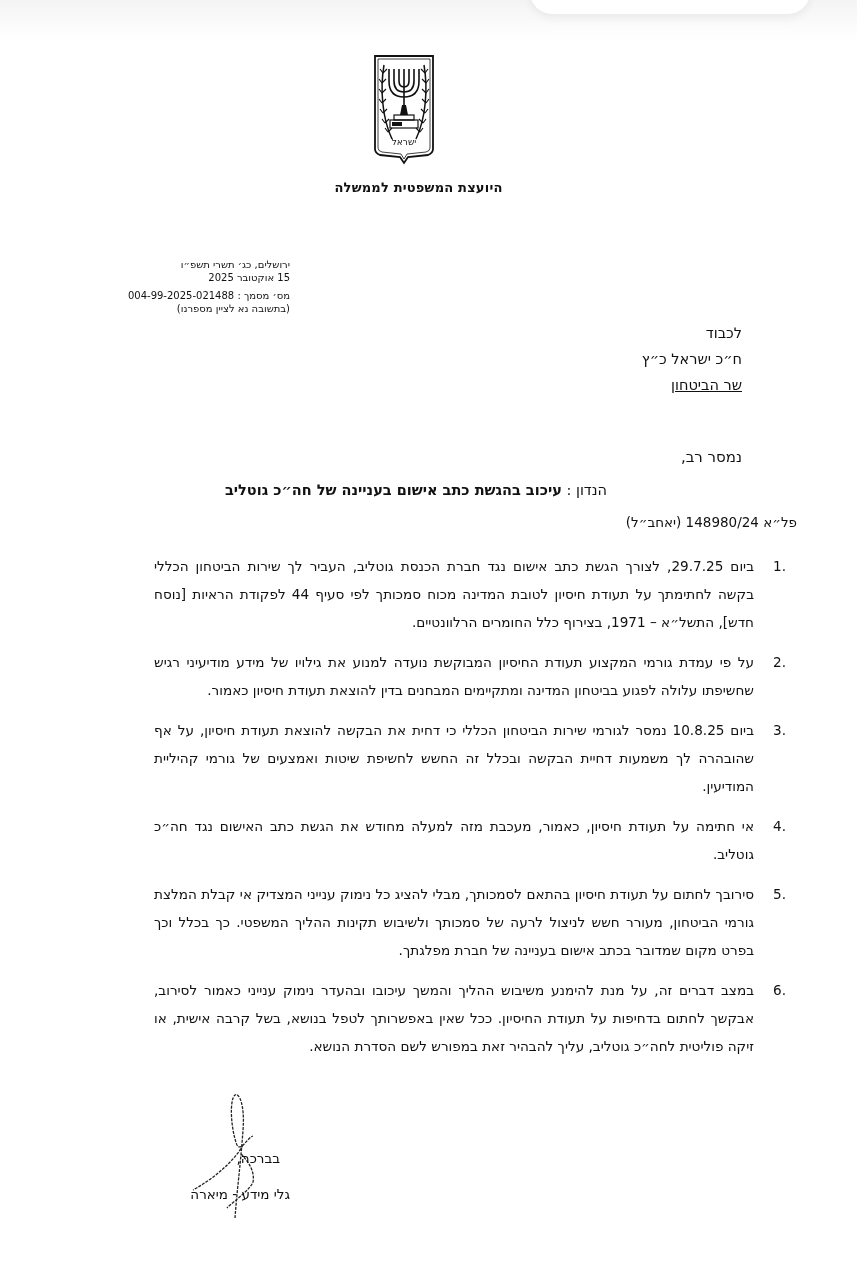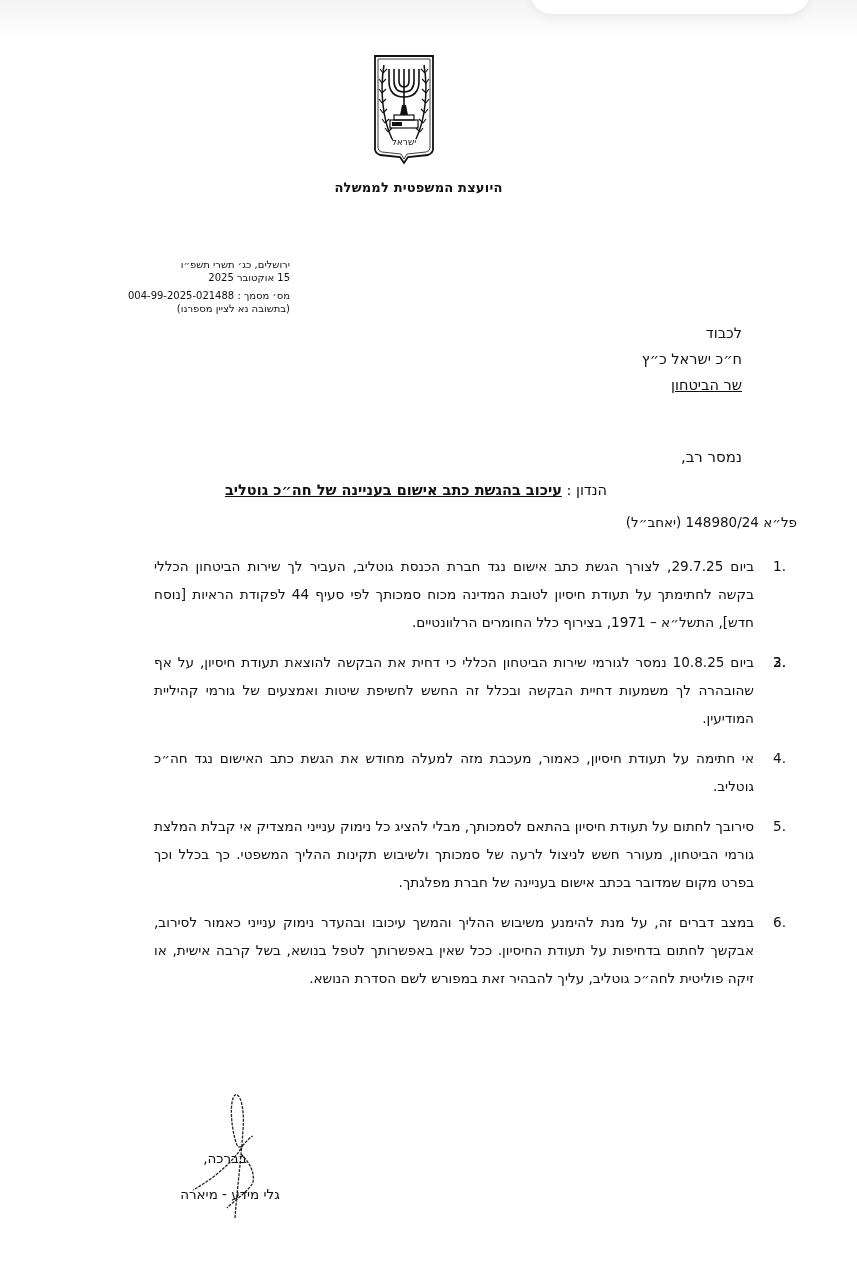--- a/index.html
+++ b/index.html
@@ -71,21 +71,21 @@
     font-size: 15px;
   }
   .subject {
     position: absolute;
     left: 0; right: 0;
     top: 482px;
     text-align: center;
     font-size: 14.5px;
     padding-right: 40px;
   }
-  .subject .u { text-decoration: underline; font-weight: bold; margin-left: 15px; }
+  .subject .u { font-weight: bold; margin-left: 15px; }
   .ref {
     position: absolute;
     left: 0; right: 0;
     top: 514px;
     text-align: right;
     font-size: 13.5px;
     padding-right: 60px;
   }
   .items {
     position: absolute;
@@ -115,21 +115,21 @@
     left: 165px;
     top: 1090px;
     width: 160px;
     height: 130px;
   }
   .sign-text {
     position: absolute;
     top: 1140px;
     left: 170px;
     width: 120px;
-    text-align: center;
+    text-align: right;
     font-size: 13.5px;
     line-height: 36px;
   }
   .sign-text .closing { padding-right: 10px; }
 </style>
 </head>
 <body>
 
 <div class="top-bar">
   <div class="top-pill"></div>
@@ -198,20 +198,21 @@
 </div>
 <div class="ref">פל״א 148980/24 (יאחב״ל)</div>
 
 <ol class="items">
   <li class="item">
     <span class="num">.1</span>
     <span>ביום 29.7.25, לצורך הגשת כתב אישום נגד חברת הכנסת גוטליב, העביר לך שירות הביטחון הכללי בקשה לחתימתך על תעודת חיסיון לטובת המדינה מכוח סמכותך לפי סעיף 44 לפקודת הראיות [נוסח חדש], התשל״א – 1971, בצירוף כלל החומרים הרלוונטיים.</span>
   </li>
   <li class="item">
     <span class="num">.2</span>
+    <span>על פי עמדת גורמי המקצוע תעודת החיסיון המבוקשת נועדה למנוע את גילויו של מידע מודיעיני רגיש שחשיפתו עלולה לפגוע בביטחון המדינה ומתקיימים המבחנים בדין להוצאת תעודת חיסיון כאמור.</span>
   </li>
   <li class="item">
     <span class="num">.3</span>
     <span>ביום 10.8.25 נמסר לגורמי שירות הביטחון הכללי כי דחית את הבקשה להוצאת תעודת חיסיון, על אף שהובהרה לך משמעות דחיית הבקשה ובכלל זה החשש לחשיפת שיטות ואמצעים של גורמי קהיליית המודיעין.</span>
   </li>
   <li class="item">
     <span class="num">.4</span>
     <span>אי חתימה על תעודת חיסיון, כאמור, מעכבת מזה למעלה מחודש את הגשת כתב האישום נגד חה״כ גוטליב.</span>
   </li>
   <li class="item">

